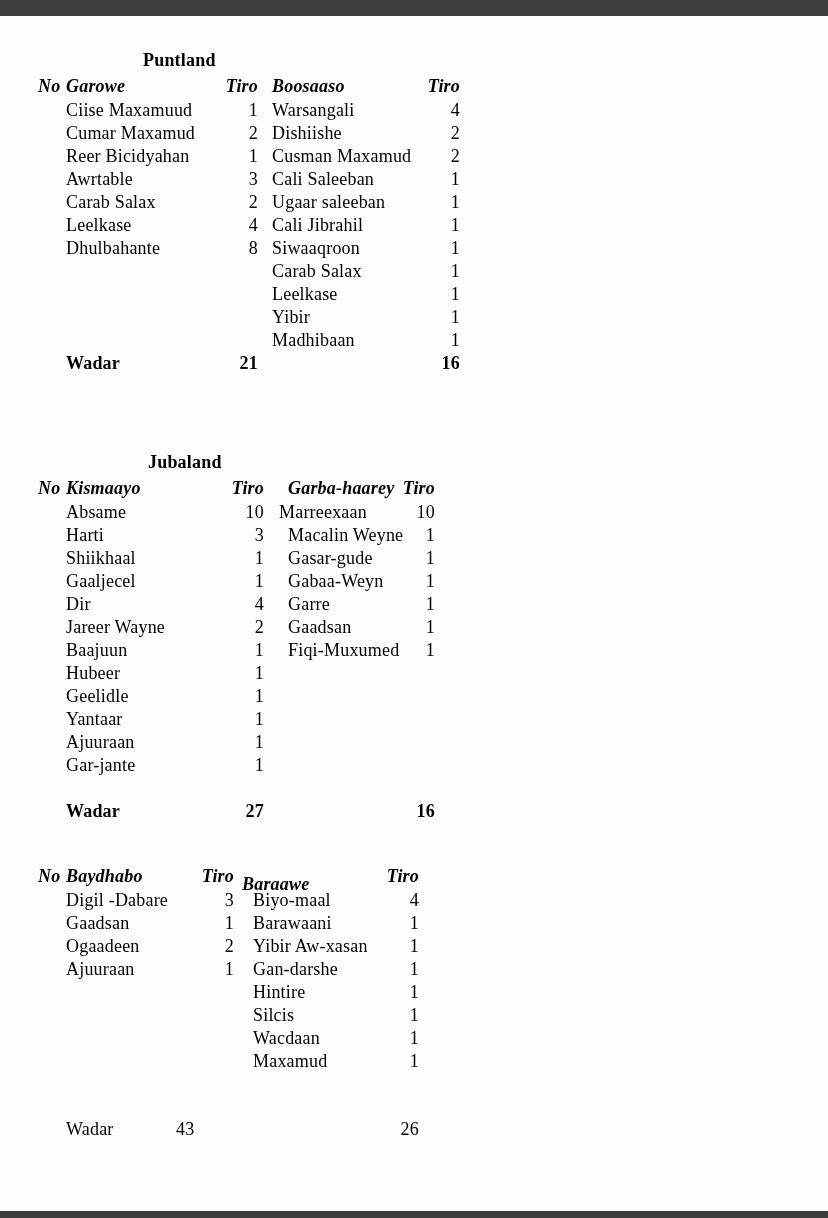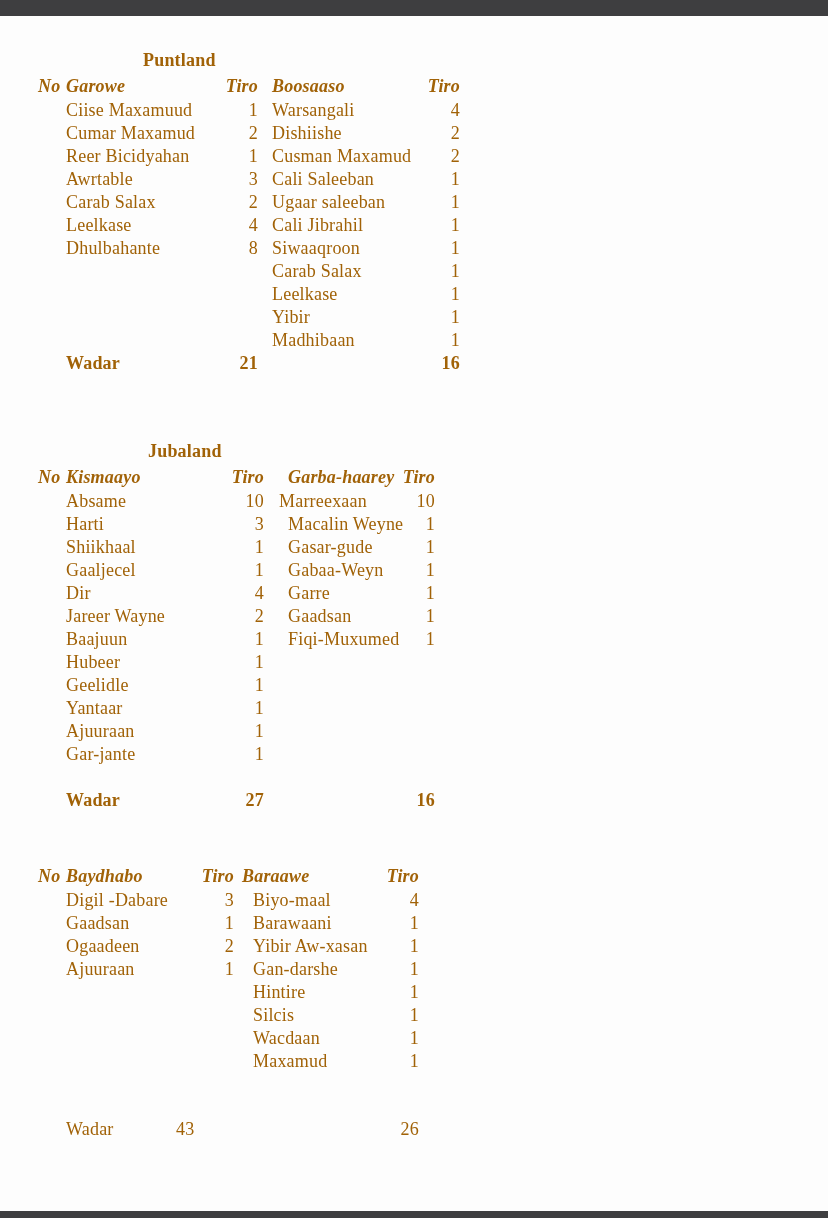--- a/index.html
+++ b/index.html
@@ -1,49 +1,49 @@
 <!DOCTYPE html>
 <html><head>
 <meta charset="utf-8">
 <style>
   html,body{margin:0;padding:0;background:#fdfdfd;}
   .page{
     position:relative;width:828px;height:1218px;overflow:hidden;
-    background:#fdfdfd;color:#a16207;
+    background:#fdfdfd;color:#000000;
     font-family:"Liberation Serif","DejaVu Serif",serif;
     font-size:18px;letter-spacing:.2px;
   }
   .bar{position:absolute;left:0;width:828px;background:#3e3e40;}
   .bar.top{top:0;height:16px;}
   .bar.bottom{top:1211px;height:7px;}
 
   .sec{position:absolute;left:38px;width:440px;}
   .sec0{top:48px;}
-  .sec1{top:439px;}
+  .sec1{top:450px;}
   .sec2{top:863px;}
 
   .title{font-weight:bold;height:25px;line-height:25px;}
   .sec0 .title{padding-left:105px;}
   .sec1 .title{padding-left:110px;}
   .sec2 .title{padding-left:92px;}
 
   .row{display:grid;height:23px;line-height:23px;}
   .sec0 .row{grid-template-columns:28px 152px 40px 154px 48px;}
   .sec1 .row{grid-template-columns:28px 152px 46px 133px 38px;}
   .sec2 .row{grid-template-columns:28px 110px 58px 135px 50px;}
 
   .row.hdr{font-weight:bold;height:26px;line-height:26px;font-style:italic;}
   .c{display:block;white-space:nowrap;overflow:visible;}
   .t1,.t2{text-align:right;}
   .n2{padding-left:14px;}
   .sec1 .n2{padding-left:17px;margin-left:7px;}
   .sec2 .n2{padding-left:19px;}
   .sec1 .row.tight .n2{padding-left:8px;}
   .sec2 .row.tight .n2{padding-left:9px;}
-  .sec2 .row.hdr .n2{padding-left:8px;}
+  .sec2 .row.hdr .n2{padding-left:8px;margin-top:8px;}
 
   .row.total{font-weight:bold;}
   .sec2 .row.total{font-weight:normal;}
   .sec2 .row.total .t1{text-align:left;font-family:Liberation Serif, serif;}
 
   .sp23{height:23px;}
   .sp45{height:45px;}
 </style>
 </head>
 <body>

